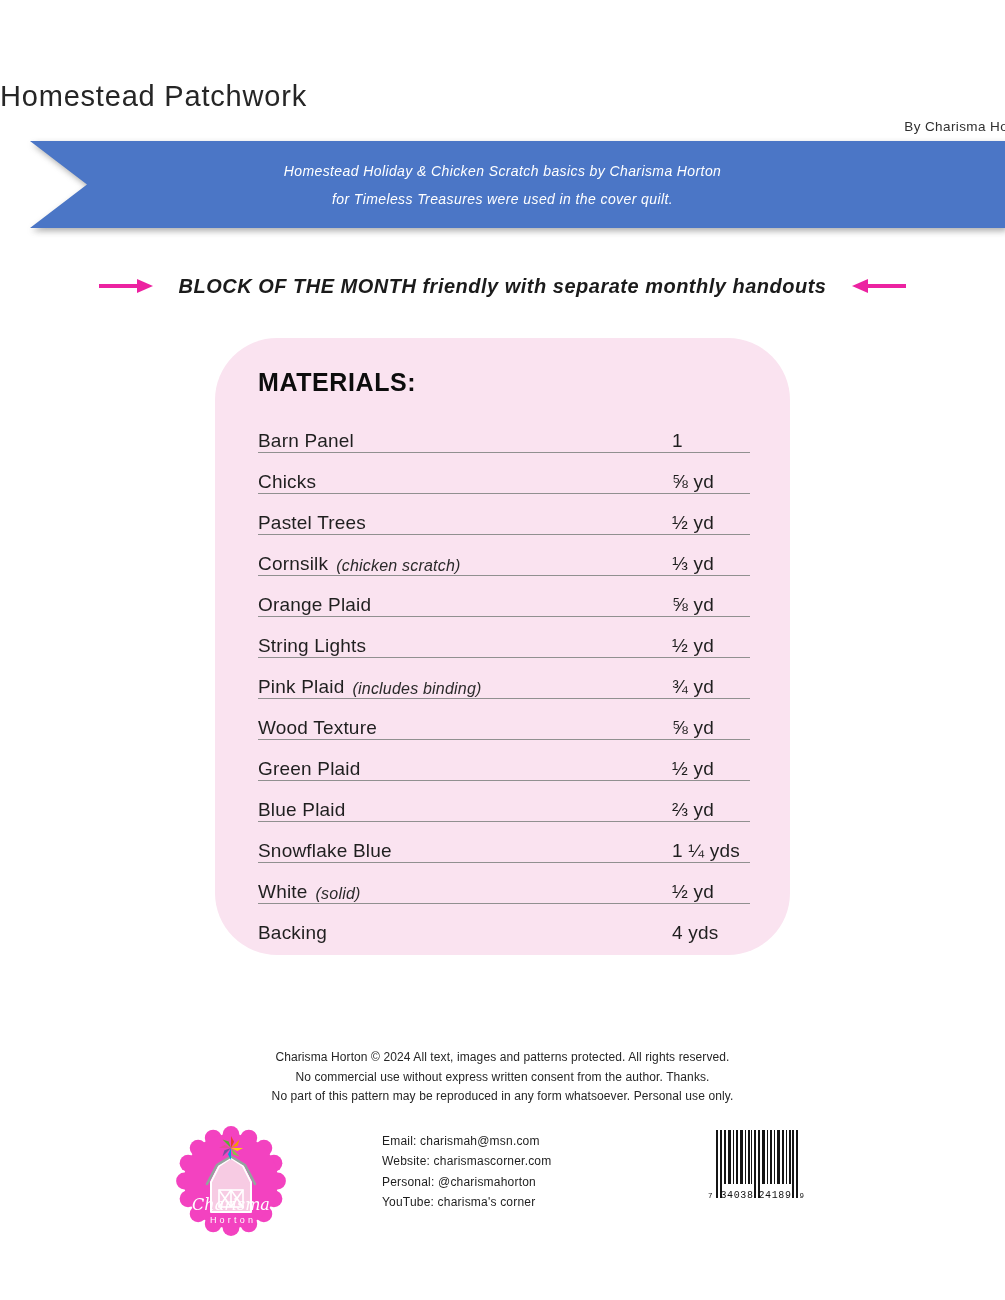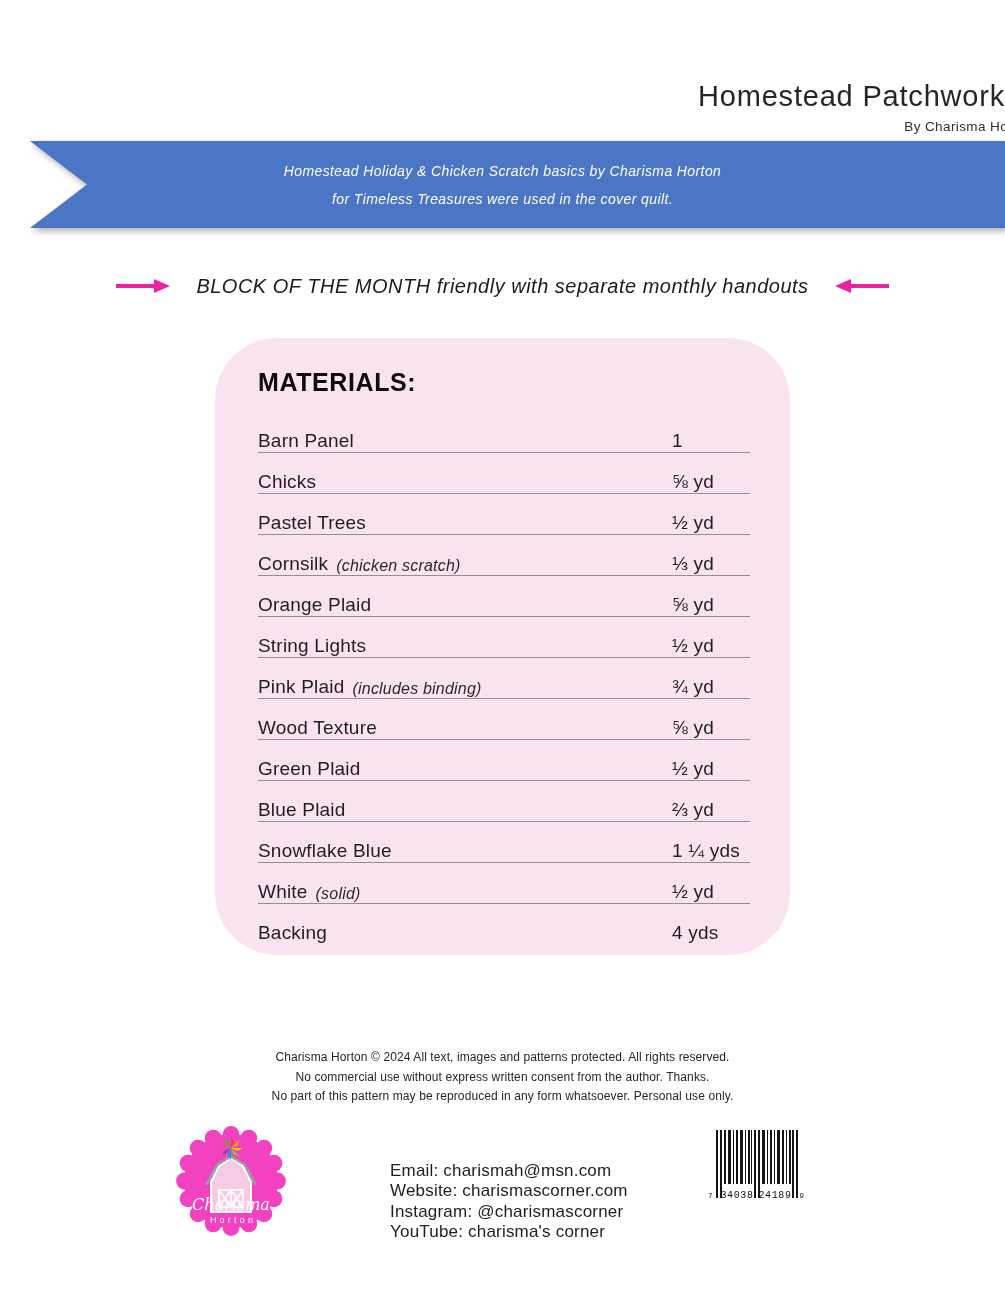--- a/index.html
+++ b/index.html
@@ -10,21 +10,21 @@
   }
   html,body{margin:0;padding:0;}
   body{
     width:1005px;height:1300px;background:#ffffff;
     font-family:"Liberation Sans", sans-serif;
     -webkit-font-smoothing:antialiased;
   }
   .page{position:relative;width:1005px;height:1300px;overflow:hidden;background:#fff;}
 
   .title{
-    position:absolute;top:80px;left:0;width:1005px;text-align:right;
+    position:absolute;top:80px;left:0;width:1005px;text-align:left;
     font-size:29px;color:#262626;letter-spacing:0.8px;
   }
   .byline{
     position:absolute;top:119px;left:0;width:1005px;text-align:right;
     font-size:13.5px;color:#303030;letter-spacing:0.4px;padding-left:28px;
   }
 
   .banner-wrap{
     position:absolute;top:141px;left:30px;right:0;height:87px;
     filter:drop-shadow(2px 3px 3px rgba(70,70,70,0.45));
@@ -35,21 +35,21 @@
     clip-path:polygon(0 0,100% 0,100% 100%,0 100%,57px 50%);
   }
   .banner-text{
     position:absolute;top:141px;left:0;width:1005px;height:87px;
     display:flex;flex-direction:column;justify-content:center;align-items:center;
     color:#ffffff;font-style:italic;font-size:14px;letter-spacing:0.4px;line-height:28px;
   }
 
   .callout{
     position:absolute;top:271px;left:0;width:1005px;height:30px;
-    display:flex;justify-content:center;align-items:center;gap:26px;
+    display:flex;justify-content:center;align-items:center;gap:26px;font-weight:bold;
   }
   .callout-text{
     font-style:italic;font-size:20px;color:#1b1b1b;letter-spacing:0.5px;white-space:nowrap;
   }
   .arrow-icon{display:block;}
   .arrow-icon .shaft{stroke:var(--accent-pink);stroke-width:4;}
   .arrow-icon .head{fill:var(--accent-pink);}
 
   .materials-box{
     position:absolute;left:215px;top:338px;width:575px;height:617px;
@@ -72,22 +72,22 @@
     position:absolute;top:1048px;left:0;width:1005px;text-align:center;
     font-size:12px;line-height:19.5px;color:#262626;letter-spacing:0.1px;
   }
 
   .logo-badge{position:absolute;left:175px;top:1124px;width:112px;height:112px;}
   .logo-badge .scallop{fill:var(--badge-pink);}
   .logo-script{font-family:"DejaVu Serif", serif;font-style:italic;font-size:16px;fill:#ffffff;}
   .logo-sub{font-family:"Liberation Sans", sans-serif;font-size:9px;fill:#ffffff;letter-spacing:3.2px;}
 
   .contact{
-    position:absolute;left:382px;top:1161px;
-    font-size:17px;line-height:20.3px;color:#1e1e1e;letter-spacing:0.2px;margin-left:8px;
+    position:absolute;left:382px;top:1131px;
+    font-size:12px;line-height:20.3px;color:#1e1e1e;letter-spacing:0.2px;
   }
 
   .barcode{position:absolute;left:706px;top:1126px;width:100px;height:84px;background:#fff;}
   .barcode rect.bar{fill:#151515;}
   .bc-num{font-family:"Liberation Mono", monospace;font-size:10px;fill:#111;letter-spacing:0.6px;}
   .bc-num-sm{font-family:"Liberation Mono", monospace;font-size:7.5px;fill:#111;}
 </style>
 </head>
 <body>
 
@@ -245,21 +245,21 @@
         <polygon points="56,24 44.00,24.00 49.70,20.96" fill="#e84c9b"></polygon>
         <polygon points="56,24 47.51,15.51 53.70,17.39" fill="#5ab031"></polygon>
       </g>
     <text class="logo-script" x="56" y="86" text-anchor="middle">Charisma</text>
     <text class="logo-sub" x="58" y="99" text-anchor="middle">Horton</text>
   </svg>
 
   <div class="contact">
     <div>Email: charismah@msn.com</div>
     <div>Website: charismascorner.com</div>
-    <div>Instagram: @charismascorner</div>
+    <div>Personal: @charismahorton</div>
     <div>YouTube: charisma's corner</div>
   </div>
 
   <svg class="barcode" viewBox="0 0 100 84">
     <g>
         <rect x="10" y="4" width="2" height="68" class="bar"></rect>
         <rect x="14" y="4" width="2" height="68" class="bar"></rect>
         <rect x="18" y="4" width="2" height="54" class="bar"></rect>
         <rect x="22" y="4" width="3" height="54" class="bar"></rect>
         <rect x="27" y="4" width="1" height="54" class="bar"></rect>

